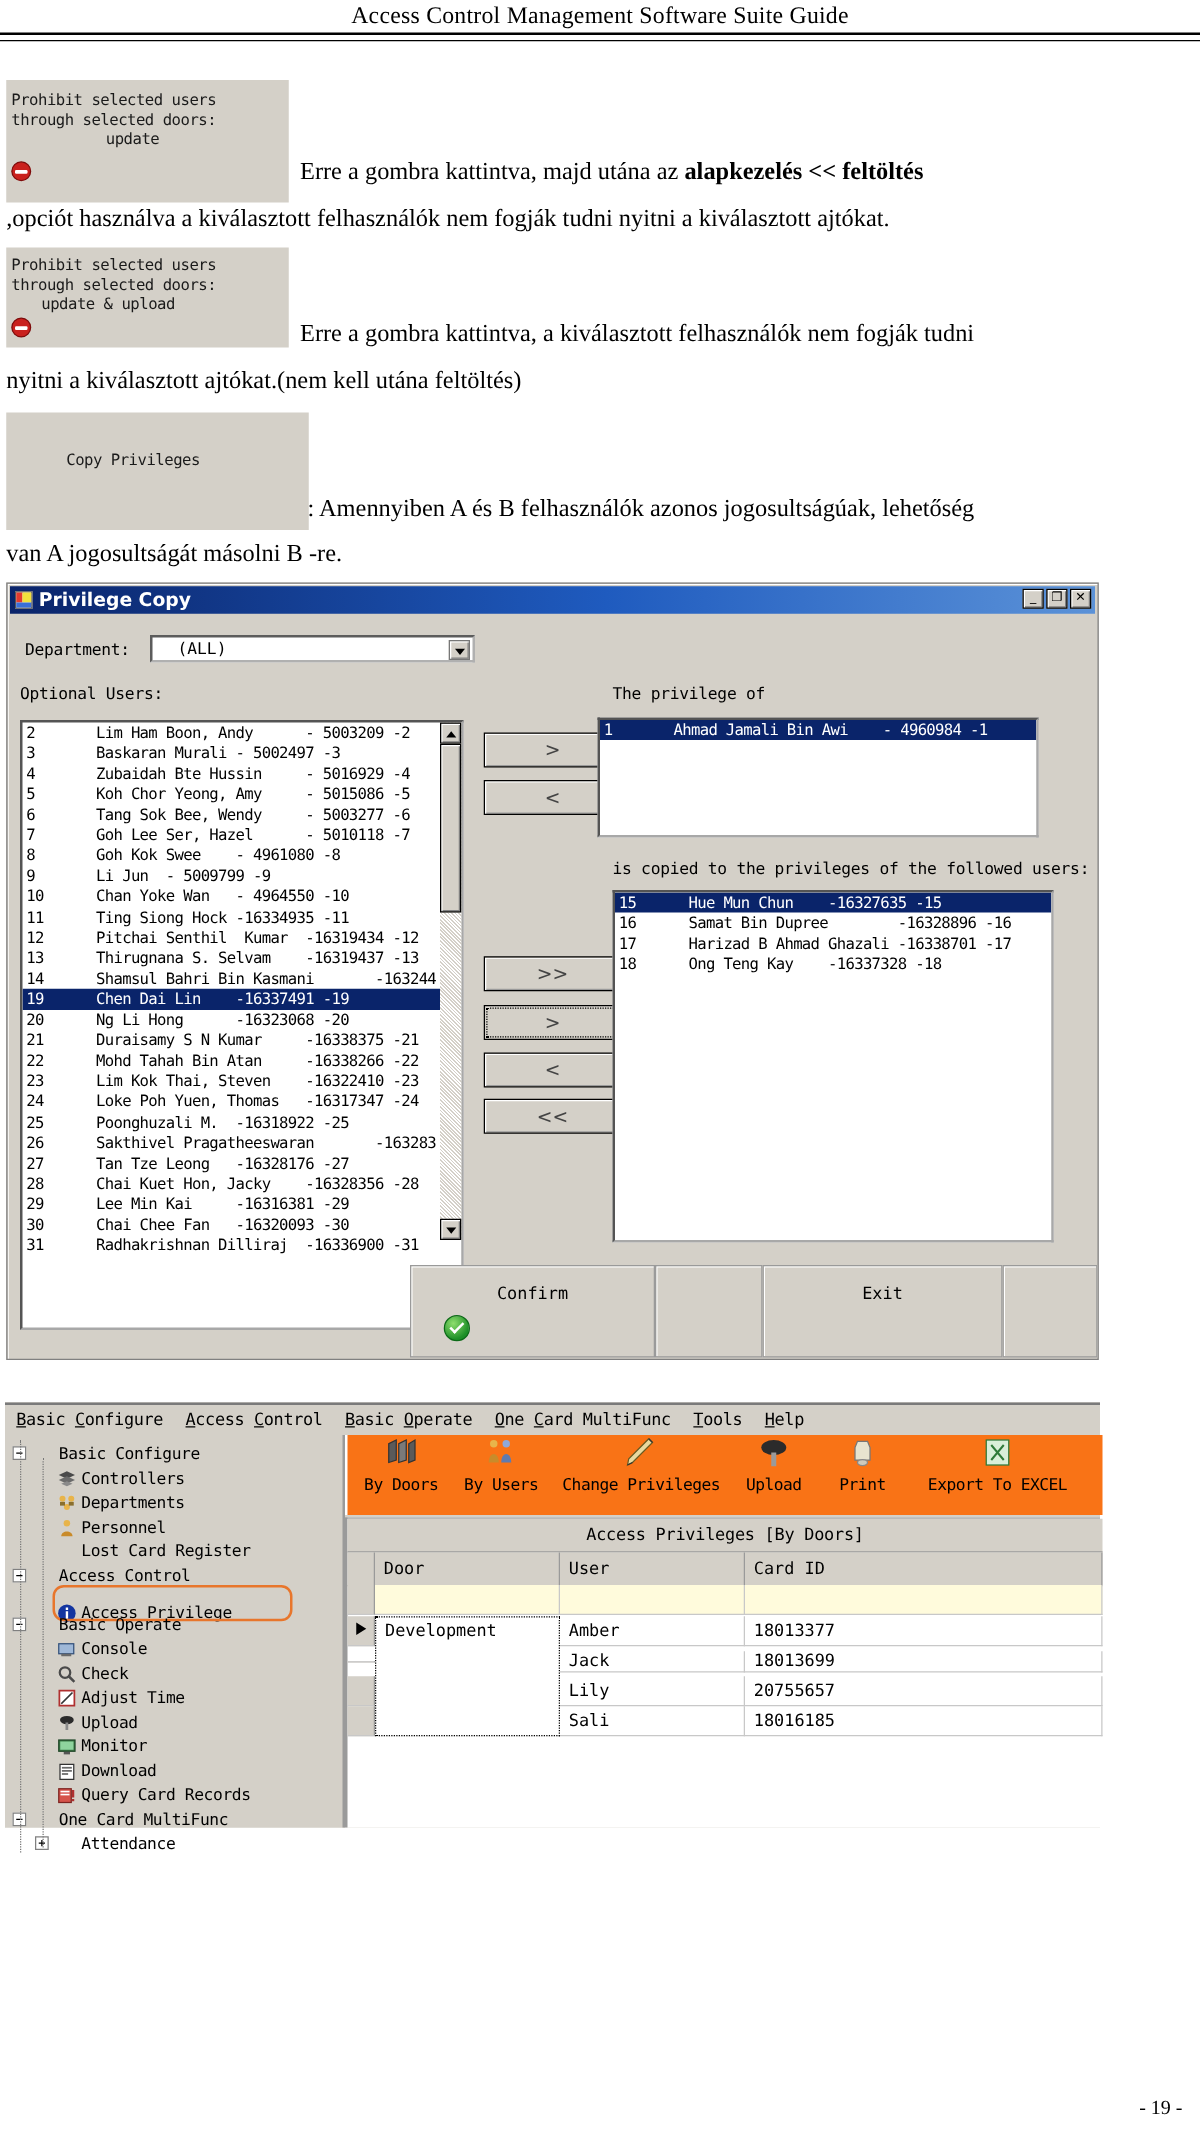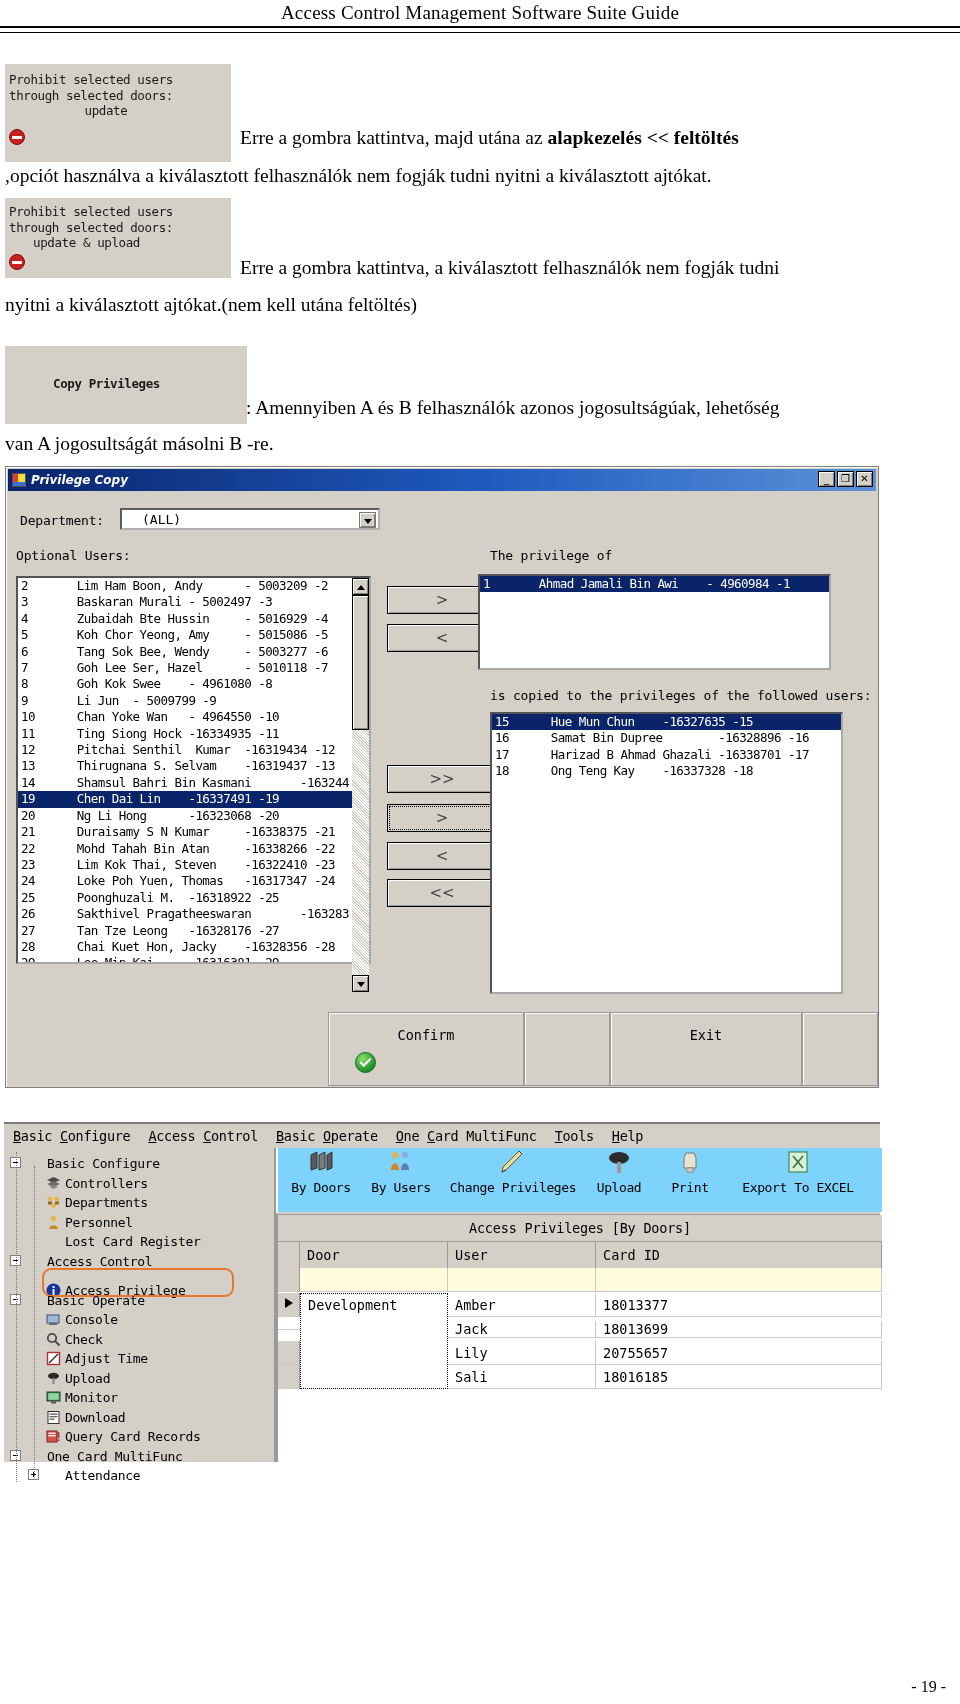--- a/index.html
+++ b/index.html
@@ -55,21 +55,21 @@
   }
   #dlg-ico{
     width:14px;height:14px;margin-left:4px;margin-right:5px;position:relative;
     background:#fff;border:1px solid #555;box-sizing:border-box;flex:none;
   }
   #dlg-ico i{position:absolute;display:block;}
   #dlg-ico i.a{left:0;top:0;width:5px;height:8px;background:#e23b2e;}
   #dlg-ico i.b{left:5px;top:0;width:7px;height:8px;background:#f2e13c;}
   #dlg-ico i.c{left:0;top:8px;width:12px;height:4px;background:#3a6fd8;}
   #dlg-title span.t{
-    color:#fff;font-family:"DejaVu Sans",sans-serif;font-weight:bold;font-size:12px;font-style:italic;
+    color:#fff;font-family:"DejaVu Sans",sans-serif;font-weight:bold;font-size:15px;
   }
   .wbtns{position:absolute;right:3px;top:2px;display:flex;gap:2px;}
   .wbtn{
     width:17px;height:16px;background:#d4d0c8;border:1px solid #000;
     box-shadow:inset 1px 1px 0 #fff,inset -1px -1px 0 #808080;
     font-family:"DejaVu Sans",sans-serif;font-size:10px;line-height:14px;
     text-align:center;color:#000;box-sizing:border-box;
   }
   .lbl{
     position:absolute;font-family:"DejaVu Sans Mono",monospace;
@@ -178,21 +178,21 @@
   .pm.plus:after{content:"";position:absolute;left:4px;top:2px;width:1px;height:5px;background:#000;}
   .tico{width:15px;height:15px;margin-right:4px;position:relative;flex:none;}
   .dash{position:absolute;border-left:1px dotted #777;}
   #sel-ring{
     position:absolute;border:2px solid #e8762c;border-radius:9px;
     background:transparent;
   }
   
   #tbar{
     position:absolute;left:272px;top:26px;width:604px;height:64px;
-    background:#7dd3fc;border-left:2px solid #fff;
+    background:#f97316;border-left:2px solid #fff;
   }
   .tbitem{position:absolute;text-align:center;}
   .tbitem .lab{
     font-family:"DejaVu Sans Mono",monospace;font-size:13px;letter-spacing:-.4px;
     white-space:nowrap;
   }
   
   #gridwrap{position:absolute;left:272px;top:92px;width:604px;height:248px;background:#fff;
     border-left:2px solid #9a9a9a;border-top:1px solid #9a9a9a;box-sizing:border-box;}
   #grid-title{
@@ -268,21 +268,21 @@
 </div>
 <div class="noent" style="left:9px;top:254px;"></div>
 
 <div class="prose" style="position:absolute;left:240px;top:248px;width:637px;">
   Erre a gombra kattintva, a kiválasztott felhasználók nem fogják tudni
 </div>
 <div class="prose" style="position:absolute;left:5px;top:285px;width:872px;text-align:left;">
   nyitni a kiválasztott ajtókat.(nem kell utána feltöltés)
 </div>
 
-<div class="cap" id="cap3" style="left:5px;top:346px;width:242px;height:78px;font-weight:bold;">
+<div class="cap" id="cap3" style="left:5px;top:330px;width:242px;height:94px;">
   <span class="ln" style="padding-top:30px;padding-left:48px;">Copy Privileges</span>
 </div>
 
 <div class="prose" style="position:absolute;left:246px;top:388px;width:631px;">
   : Amennyiben A és B felhasználók azonos jogosultságúak, lehetőség
 </div>
 <div class="prose" style="position:absolute;left:5px;top:424px;width:872px;text-align:left;">
   van A jogosultságát másolni B -re.
 </div>
 
@@ -305,21 +305,21 @@
 <span class="lbl" style="left:20px;top:513px;">Department:</span>
 <div id="dept-combo">
   <span class="val">(ALL)</span>
   <span id="dept-arrow"></span>
 </div>
 
 <span class="lbl" style="left:16px;top:548px;">Optional Users:</span>
 <span class="lbl" style="left:490px;top:548px;">The privilege of</span>
 <span class="lbl" style="left:490px;top:688px;">is copied to the privileges of the followed users:</span>
 
-<div class="listbox" id="list-optional" style="left:16px;top:576px;width:355px;height:388px;">
+<div class="listbox" id="list-optional" style="left:16px;top:576px;width:355px;height:488px;">
   <ul>
       <li>2       Lim Ham Boon, Andy      - 5003209 -2</li>
       <li>3       Baskaran Murali - 5002497 -3</li>
       <li>4       Zubaidah Bte Hussin     - 5016929 -4</li>
       <li>5       Koh Chor Yeong, Amy     - 5015086 -5</li>
       <li>6       Tang Sok Bee, Wendy     - 5003277 -6</li>
       <li>7       Goh Lee Ser, Hazel      - 5010118 -7</li>
       <li>8       Goh Kok Swee    - 4961080 -8</li>
       <li>9       Li Jun  - 5009799 -9</li>
       <li>10      Chan Yoke Wan   - 4964550 -10</li>

